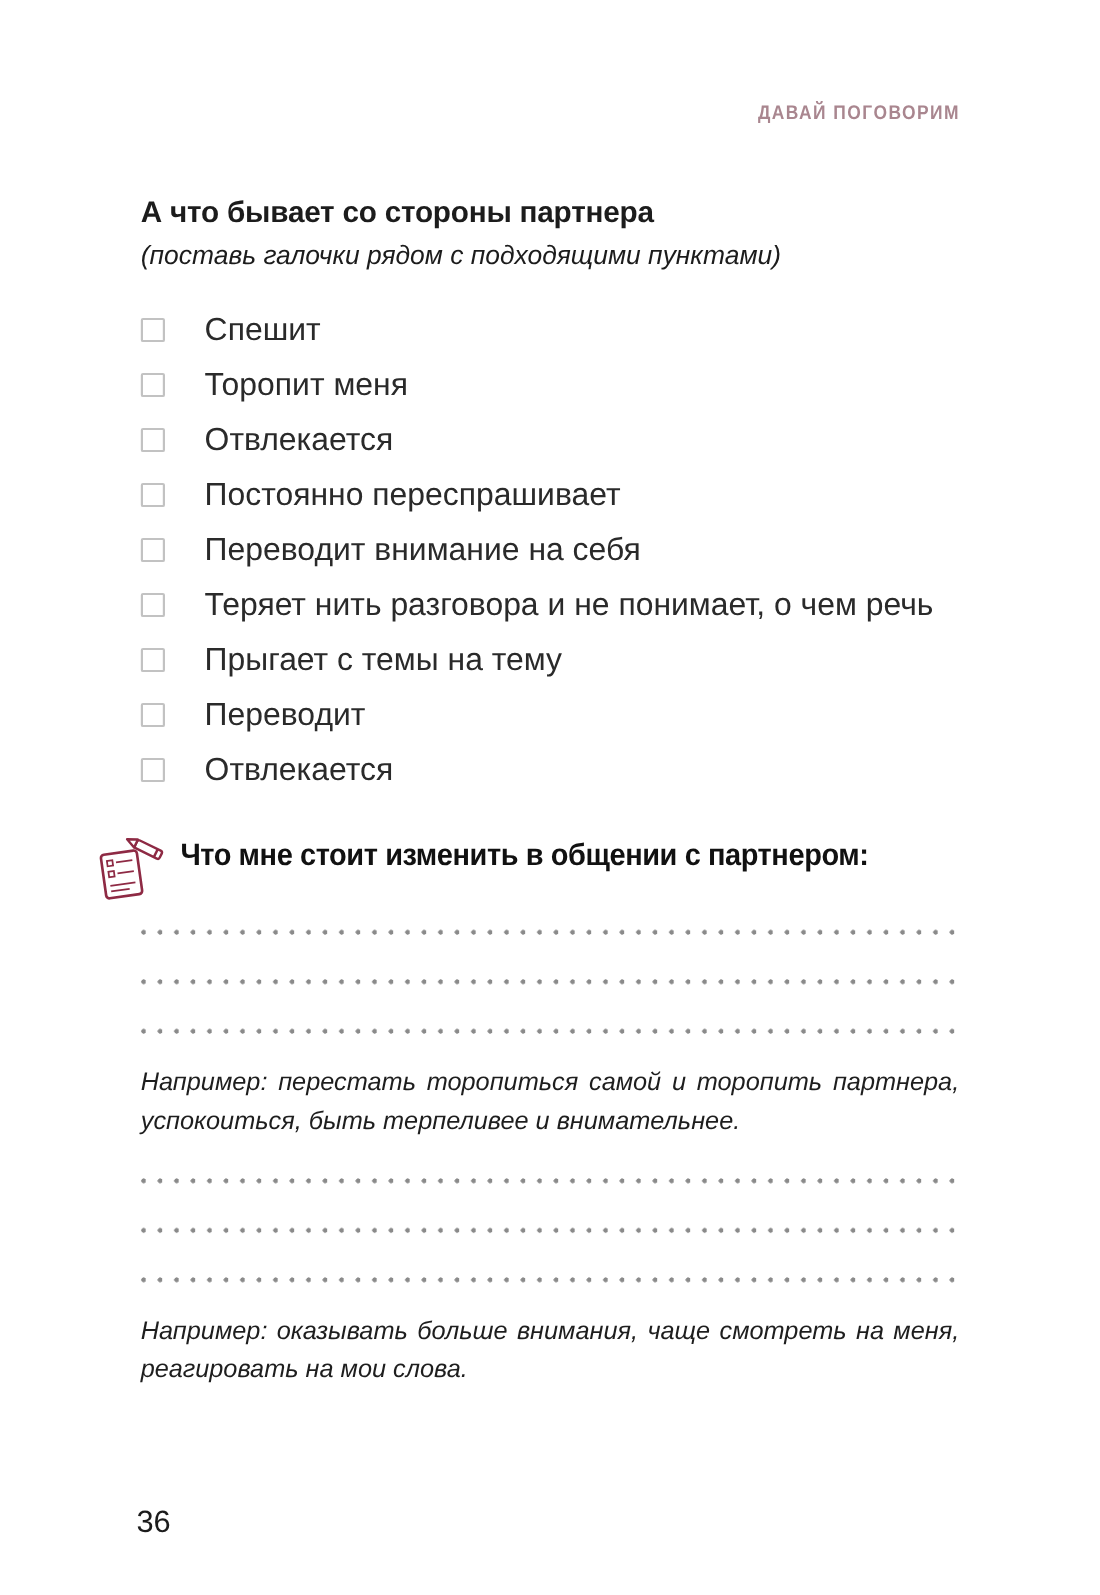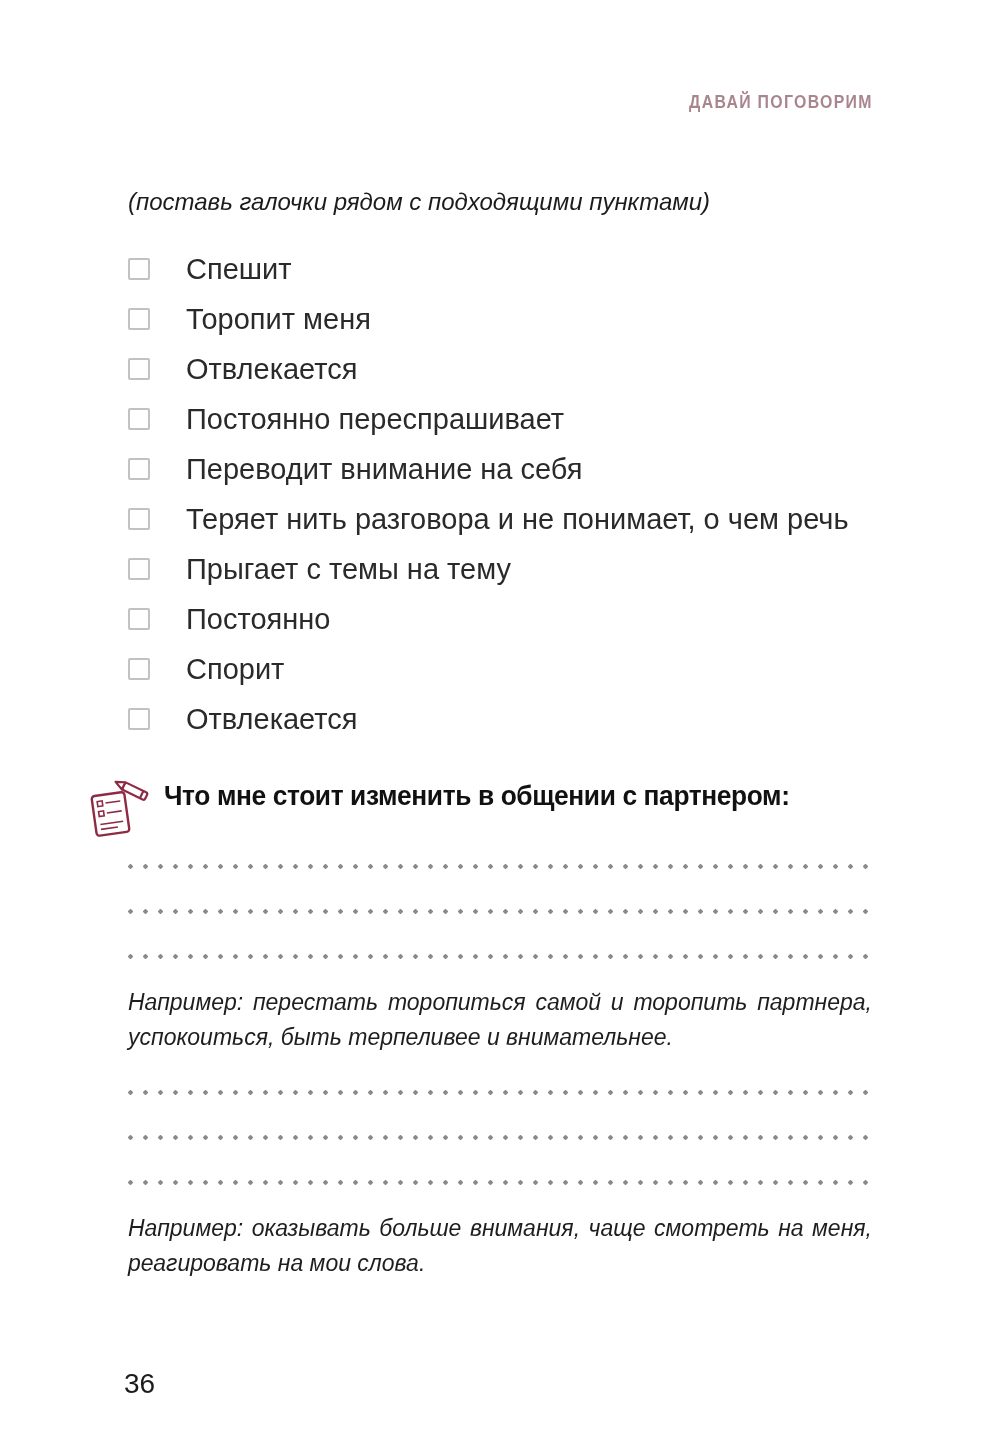--- a/index.html
+++ b/index.html
@@ -89,20 +89,21 @@
 </style>
 </head>
 <body>
 
 <div class="page">
 
   <div class="page-header">ДАВАЙ ПОГОВОРИМ</div>
 
   <div class="content">
 
+    <h1 class="main-title">А что бывает со стороны партнера</h1>
     <div class="subtitle">(поставь галочки рядом с подходящими пунктами)</div>
 
     <div class="checklist">
       <div class="check-row">
         <span class="checkbox"></span>
         <span class="check-label">Спешит</span>
       </div>
       <div class="check-row">
         <span class="checkbox"></span>
         <span class="check-label">Торопит меня</span>
@@ -122,25 +123,21 @@
       <div class="check-row">
         <span class="checkbox"></span>
         <span class="check-label">Теряет нить разговора и не понимает, о чем речь</span>
       </div>
       <div class="check-row">
         <span class="checkbox"></span>
         <span class="check-label">Прыгает с темы на тему</span>
       </div>
       <div class="check-row">
         <span class="checkbox"></span>
-        <span class="check-label">Постоянно</span>
-      </div>
-      <div class="check-row">
-        <span class="checkbox"></span>
-        <span class="check-label">Спорит</span>
+        <span class="check-label">Переводит</span>
       </div>
       <div class="check-row">
         <span class="checkbox"></span>
         <span class="check-label">Отвлекается</span>
       </div>
     </div>
 
     <section class="task">
       <div class="task-head">
         <span class="icon">

